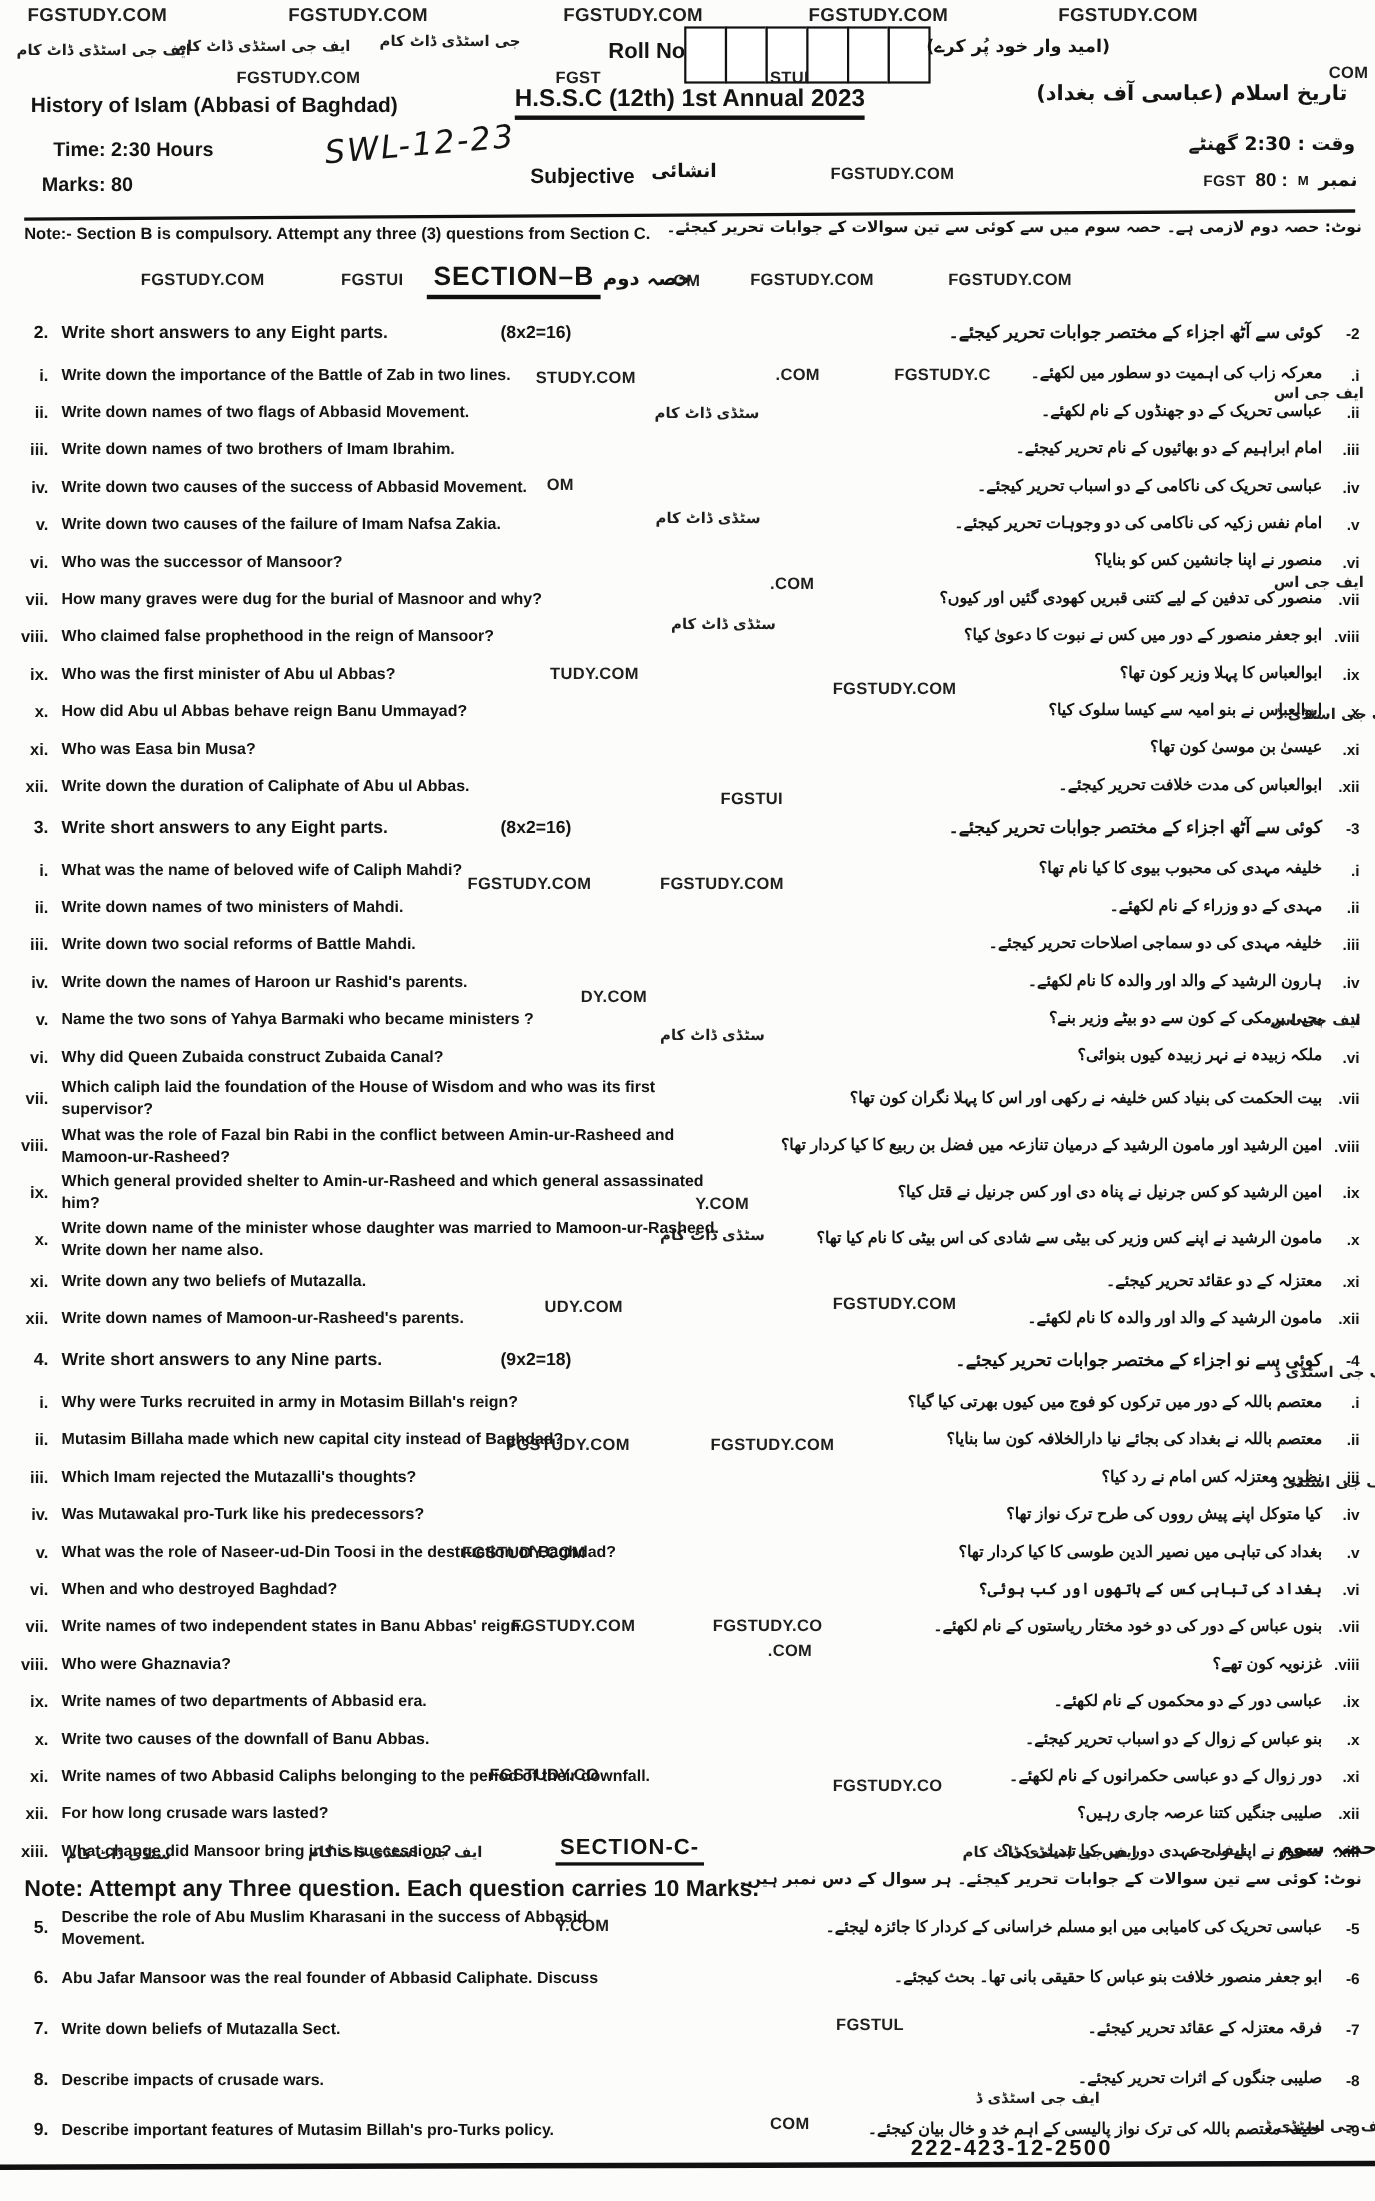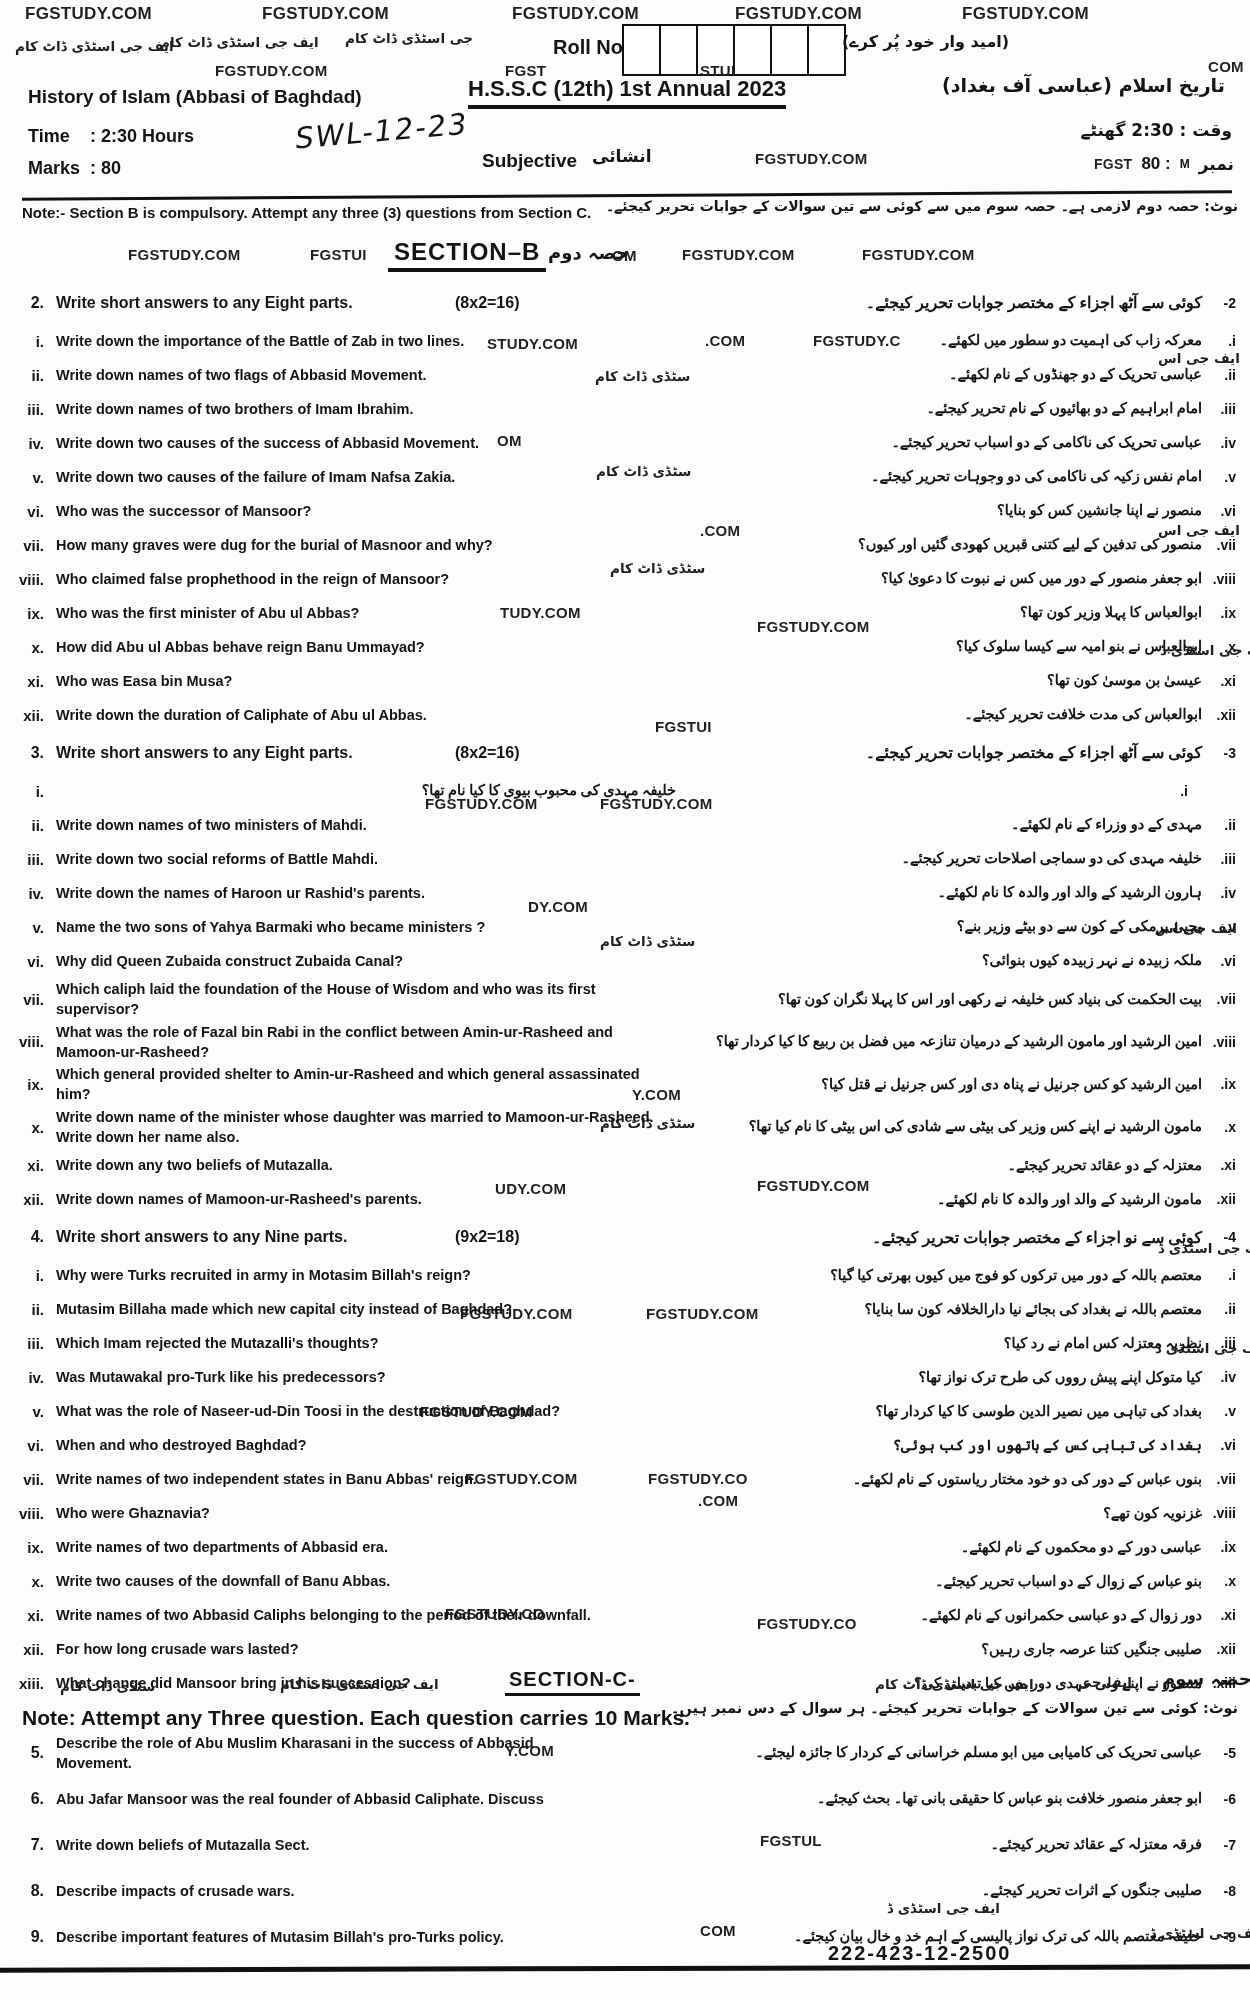--- a/index.html
+++ b/index.html
@@ -12,41 +12,41 @@
   .wmu{position:absolute;font-weight:bold;font-size:13.5px;color:#1f1f1f;font-family:"DejaVu Sans",sans-serif;direction:rtl;white-space:nowrap;}
   .wm-top{font-size:17px;}
   .roll-label{font-size:20px;font-weight:bold;}
   .rollboxes{position:absolute;display:flex;}
   .rollbox{width:35px;height:48px;border:2px solid #111;margin-left:-2px;background:#fff;}
   .cand-ur{font-size:16px;font-weight:bold;}
   .subject-en{font-size:19px;font-weight:bold;white-space:nowrap;}
   .exam-title{font-size:22px;font-weight:bold;border-bottom:4px solid #111;padding-bottom:3px;white-space:nowrap;}
   .subject-ur{font-size:19px;font-weight:bold;}
   .kv{display:flex;font-size:18px;font-weight:bold;}
-  .kv .k{width:62px;}
+  .kv .k{width:62px;text-align:right;}
   .handwritten{font-size:29px;font-style:italic;font-family:"DejaVu Sans",sans-serif;font-weight:500;letter-spacing:2px;transform:rotate(-5deg);white-space:nowrap;}
   .ptype{font-size:19px;font-weight:bold;}
   .ptype-ur{font-size:17px;font-weight:bold;}
   .time-ur{font-size:17px;font-weight:bold;text-align:right;}
   .marksline{display:flex;align-items:center;gap:9px;}
   .rule{position:absolute;left:22px;right:18px;height:3px;background:#111;transform:rotate(-.35deg);}
   .noteb-en{font-size:15px;font-weight:bold;white-space:nowrap;}
   .noteb-ur{font-size:14px;font-weight:bold;white-space:nowrap;}
   .secb-label{font-size:24px;font-weight:bold;letter-spacing:1px;border-bottom:4px solid #111;padding:0 6px 2px 6px;}
   .secb-ur{font-size:18px;font-weight:bold;}
   
   #questions-b{position:absolute;top:282px;left:0;right:0;}
   .prow{display:grid;grid-template-columns:56px 620px 1fr 48px;align-items:center;min-height:32px;position:relative;padding:1px 0;}
   .qhead{min-height:40px;}
   .pnum{text-align:right;padding-right:12px;font-weight:bold;font-size:15px;}
   .qnum{font-size:16px;}
   .pen{font-weight:bold;font-size:14.5px;line-height:1.4;padding-right:4px;}
   .qtitle{font-size:16px;font-weight:bold;}
   .qmarks{position:absolute;left:455px;font-size:16px;font-weight:bold;}
-  .pur{font-family:Liberation Serif, serif;direction:rtl;text-align:right;font-weight:bold;font-size:14.5px;line-height:1.35;padding-left:4px;}
+  .pur{font-family:Liberation Sans, sans-serif;direction:rtl;text-align:right;font-weight:bold;font-size:14.5px;line-height:1.35;padding-left:4px;}
   .qtitle-ur{font-size:16px;}
   .punum{font-weight:bold;font-size:14px;text-align:right;padding-right:14px;}
   
   .secc-row{position:absolute;left:0;right:0;height:46px;}
   .secc-label{font-size:20px;font-weight:bold;letter-spacing:1px;border-bottom:3px solid #111;padding:0 4px 2px 4px;}
   .secc-ur{font-size:18px;font-weight:bold;white-space:nowrap;}
   .notec-en{font-size:21px;font-weight:bold;white-space:nowrap;}
   .notec-ur{font-size:14.5px;font-weight:bold;white-space:nowrap;}
   #questions-c{position:absolute;top:1730px;left:0;right:0;}
   .crow{display:grid;grid-template-columns:56px 530px 1fr 48px;align-items:center;min-height:44px;position:relative;padding:1px 0;}
@@ -240,20 +240,21 @@
       </div>
       <div class="prow qhead">
         <span class="pnum qnum">3.</span>
         <div class="pen"><span class="qtitle">Write short answers to any Eight parts.</span></div>
         <span class="qmarks">(8x2=16)</span>
         <div class="pur qtitle-ur urdu">کوئی سے آٹھ اجزاء کے مختصر جوابات تحریر کیجئے۔</div>
         <span class="punum">-3</span>
       </div>
       <div class="prow">
         <span class="pnum">i.</span>
+        <div class="pen">What was the name of beloved wife of Caliph Mahdi?</div>
         <div class="pur urdu">خلیفہ مہدی کی محبوب بیوی کا کیا نام تھا؟</div>
         <span class="punum">.i</span>
       </div>
       <div class="prow">
         <span class="pnum">ii.</span>
         <div class="pen">Write down names of two ministers of Mahdi.</div>
         <div class="pur urdu">مہدی کے دو وزراء کے نام لکھئے۔</div>
         <span class="punum">.ii</span>
       </div>
       <div class="prow">

